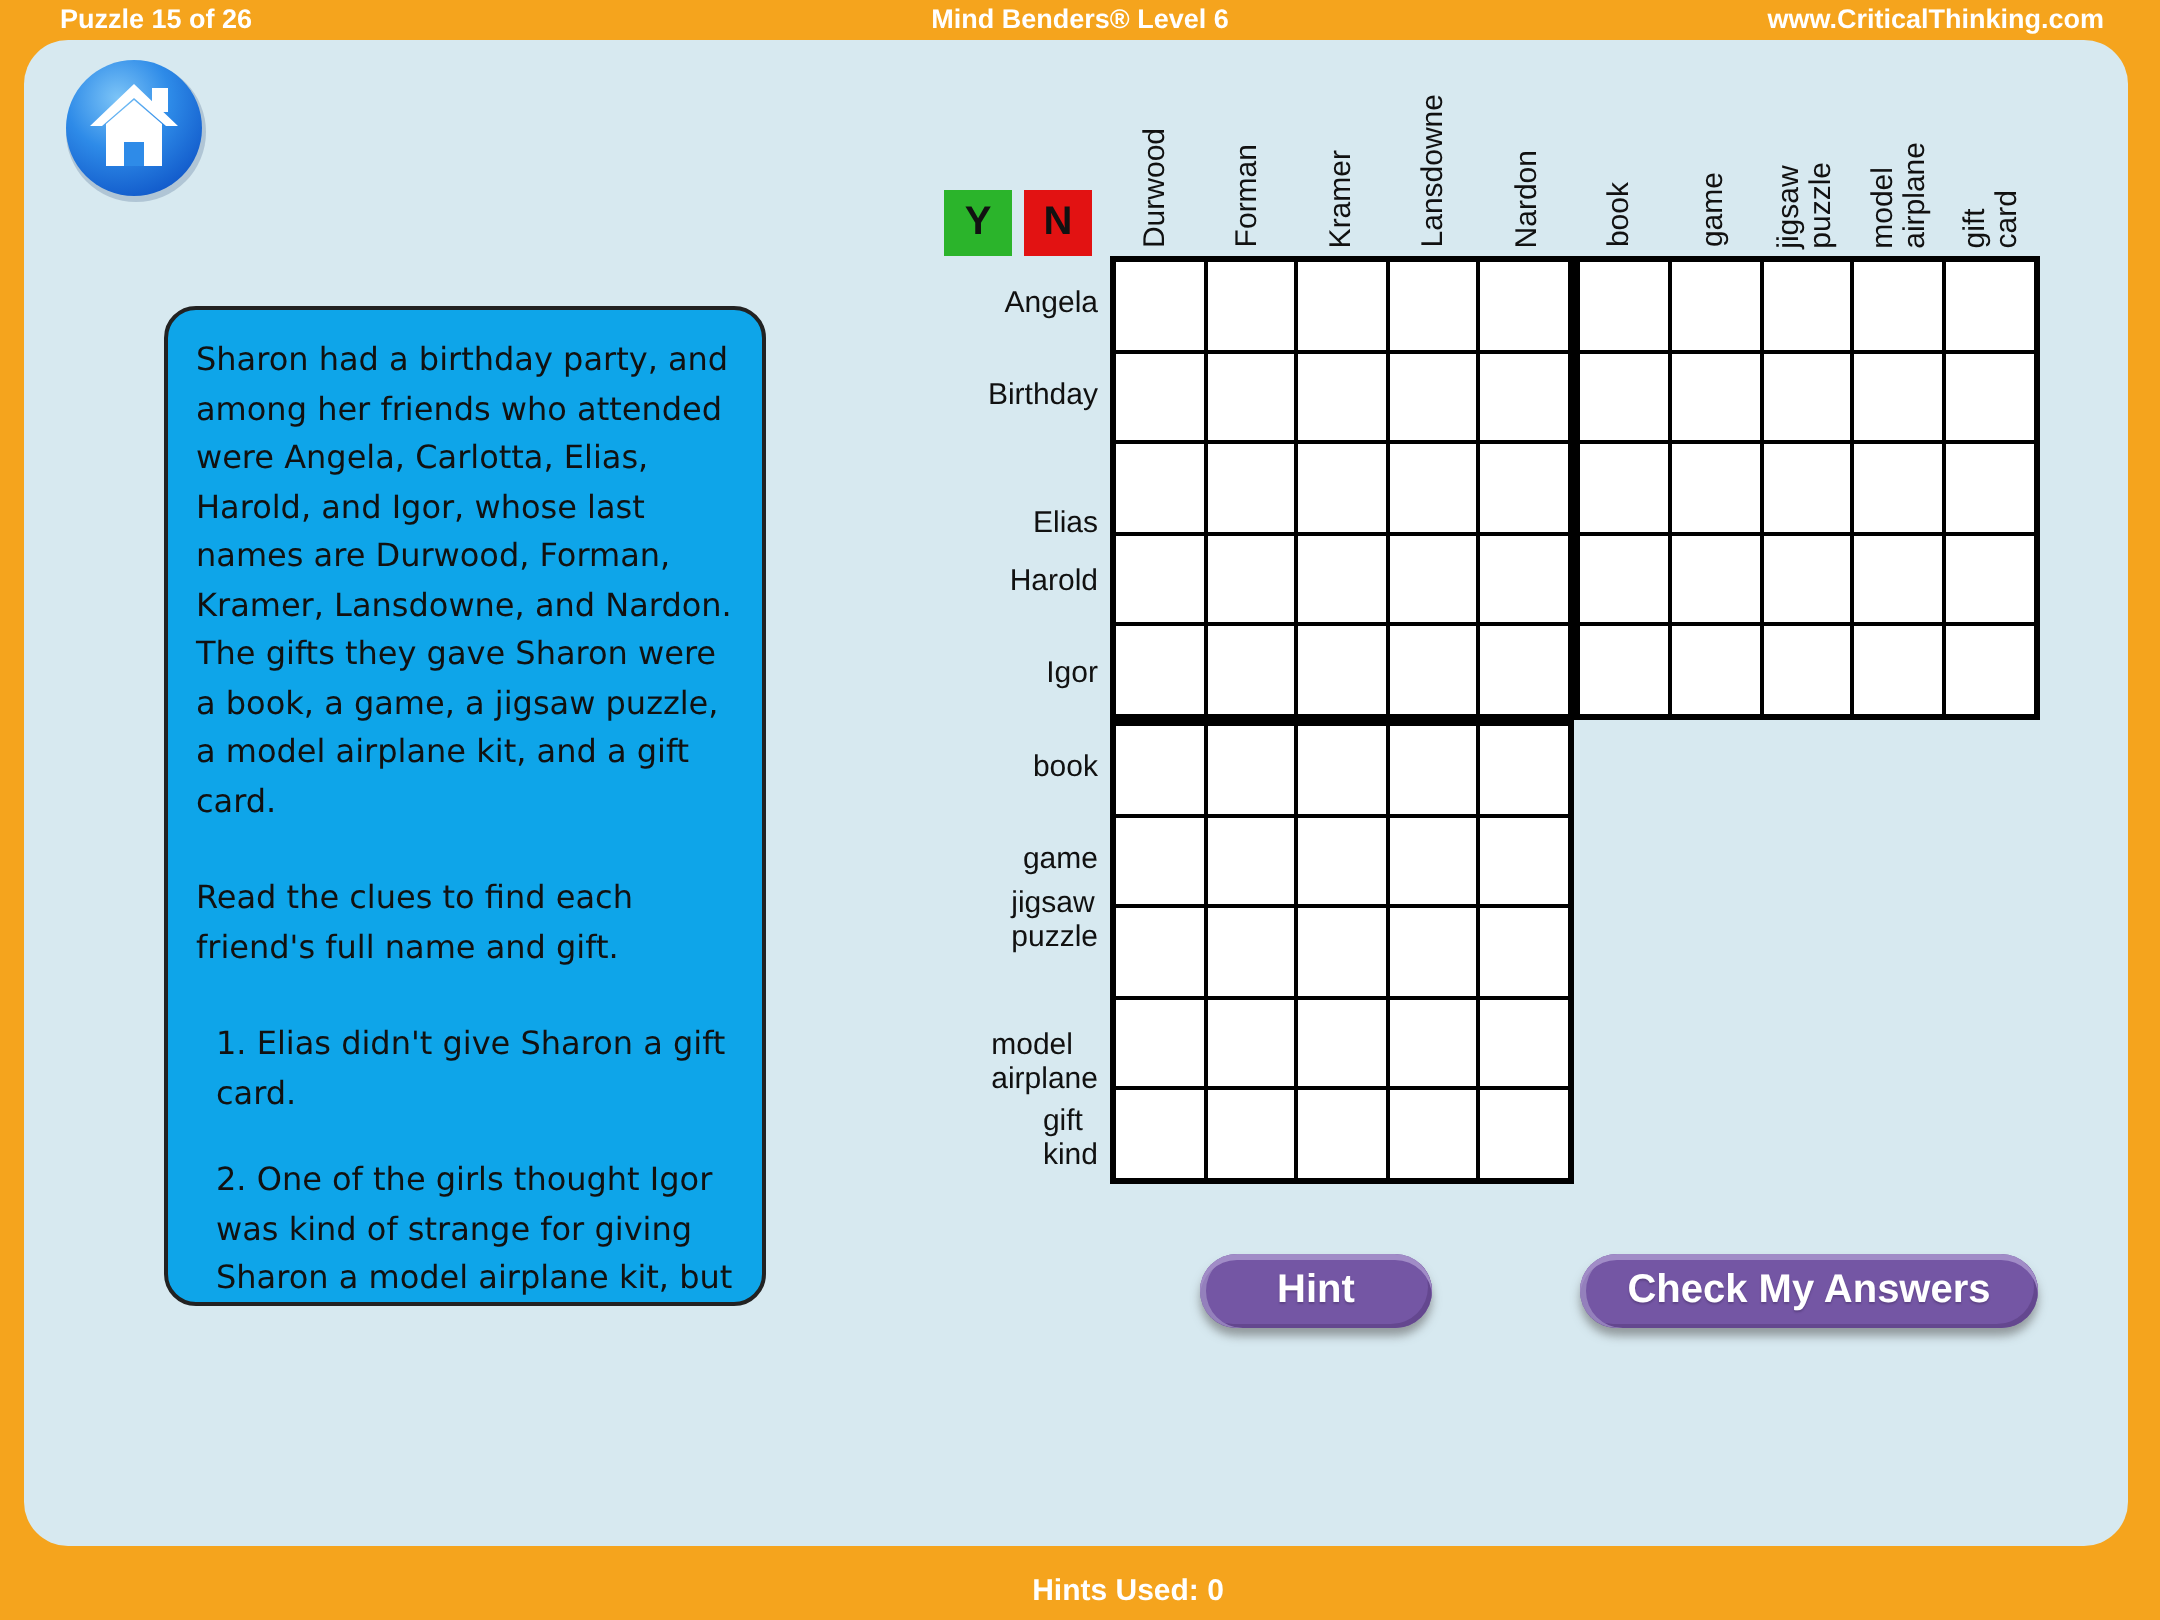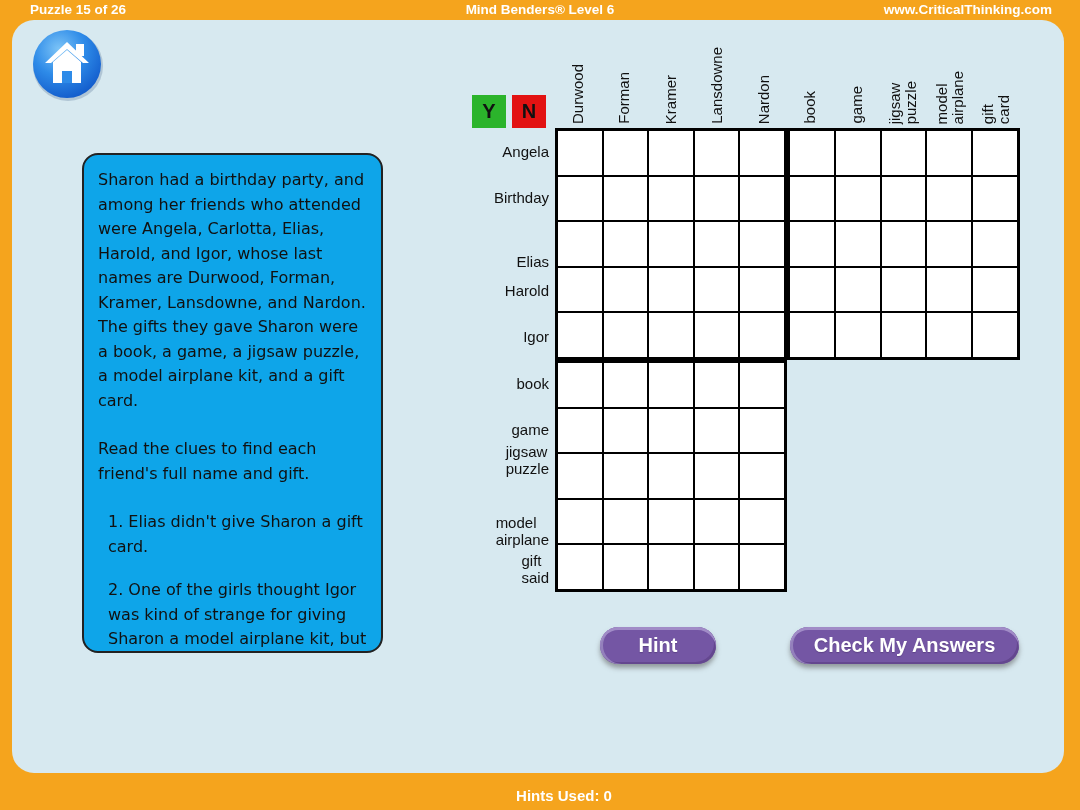--- a/index.html
+++ b/index.html
@@ -213,14 +213,14 @@
     <div class="row-header" style="top: 238px; height: 46.4px;">Elias</div>
     <div class="row-header" style="top: 267.2px; height: 46.4px;">Harold</div>
     <div class="row-header" style="top: 313.6px; height: 46.4px;">Igor</div>
     <div class="row-header" style="top: 360px; height: 46.4px;">book</div>
     <div class="row-header" style="top: 406.4px; height: 46.4px;">game</div>
     <div class="row-header" style="top: 437px; height: 46.4px;">jigsaw
 puzzle</div>
     <div class="row-header" style="top: 472px; height: 46.4px; margin-top: 36px;">model
 airplane</div>
     <div class="row-header" style="top: 545.6px; height: 46.4px;">gift
-said</div>
+kind</div>
   </div>
 
 </body></html>

